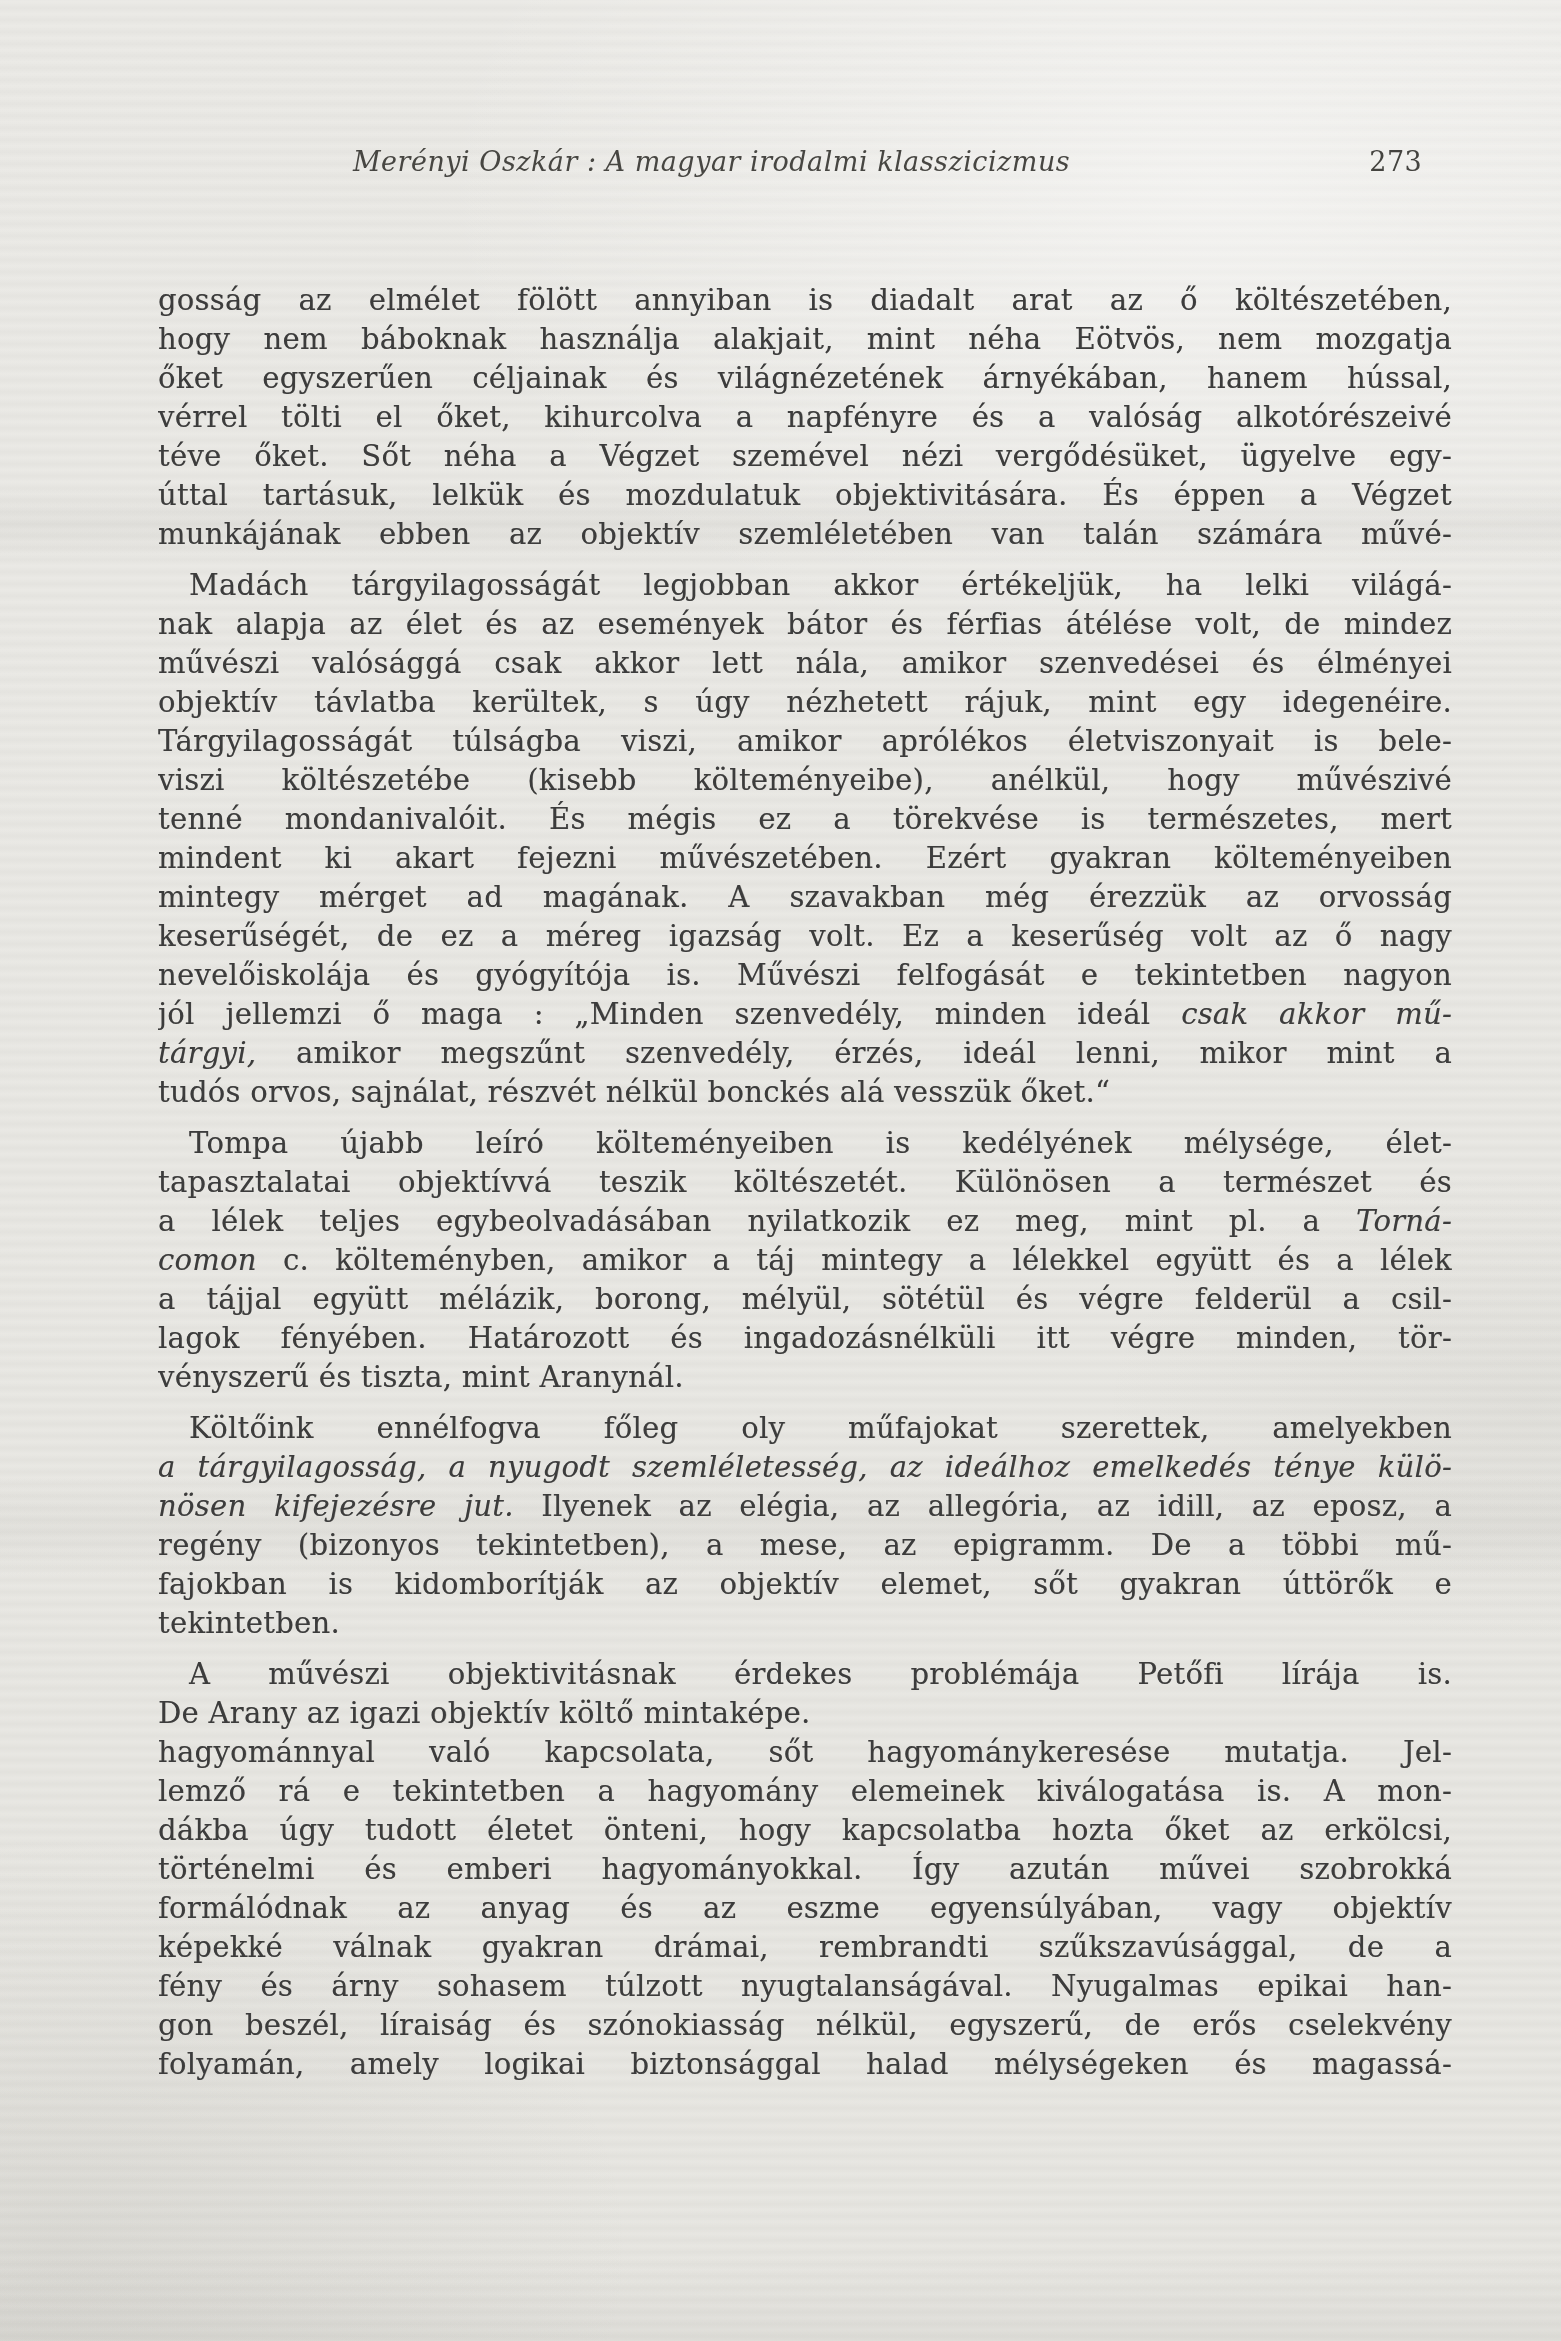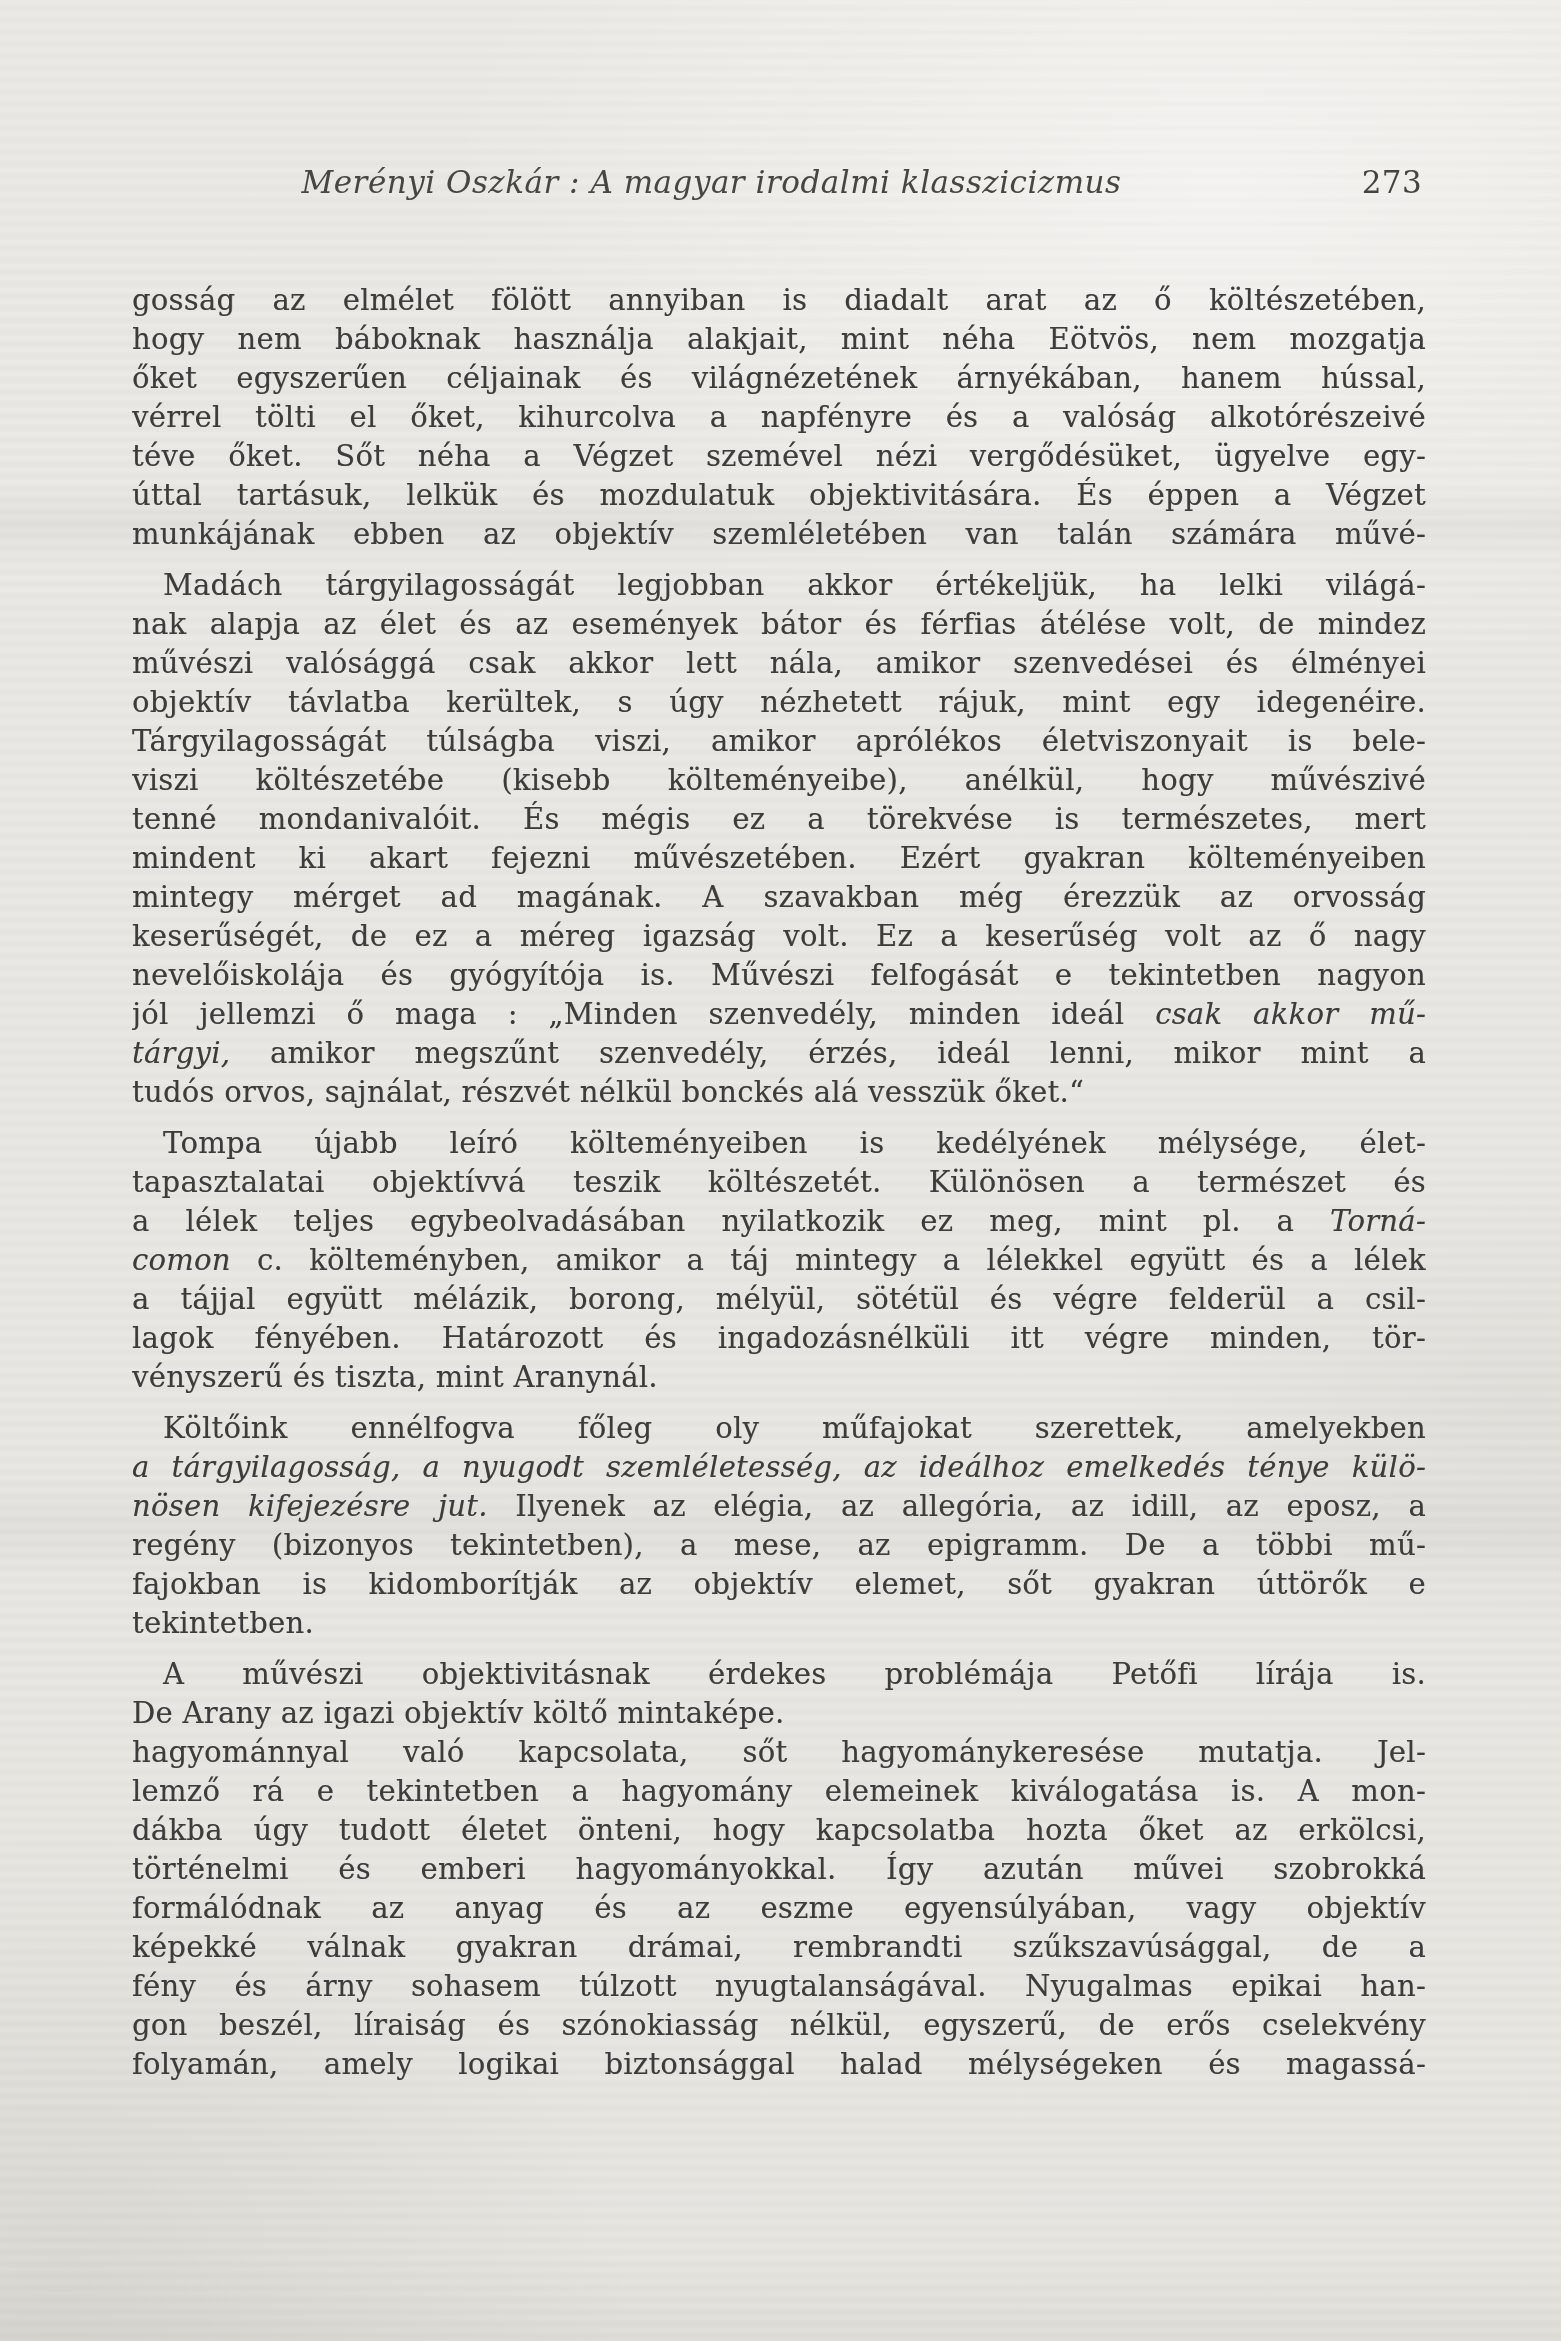--- a/index.html
+++ b/index.html
@@ -27,25 +27,25 @@
     position: absolute;
     left: 0; right: 0;
     pointer-events: none;
   }
   .shade.a { top: 486px;  height: 78px; background: linear-gradient(rgba(0,0,0,0), rgba(90,88,82,0.05), rgba(0,0,0,0)); }
   .shade.b { top: 1475px; height: 104px; background: linear-gradient(rgba(0,0,0,0), rgba(90,88,82,0.045), rgba(0,0,0,0)); }
   .shade.c { top: 2255px; height: 87px; background: linear-gradient(rgba(0,0,0,0), rgba(90,88,82,0.06)); }
 
   #running-head {
     position: absolute;
-    top: 164px;
+    top: 146px;
     left: 141px;
     right: 137px;
     height: 42px;
-    font-size: 31px;
+    font-size: 27px;
     letter-spacing: 0.5px;
   }
   #running-head .title {
     position: absolute;
     left: 50%;
     transform: translateX(-50%) translateX(-71px);
     top: 0;
     font-style: italic;
     white-space: nowrap;
     color: #474642;
@@ -55,21 +55,21 @@
     right: 1.7px;
     top: 0;
     font-style: normal;
     color: #44433f;
     margin-left: 16px;
   }
 
   #page-body {
     position: absolute;
     top: 281px;
-    left: 132px;
+    left: 158px;
     width: 1294px;
     font-size: 29px;
     line-height: 39px;
     letter-spacing: 0.3px;
     text-shadow: 0.3px 0.4px 0.5px rgba(52,50,46,0.38);
   }
   .para { margin: 0; }
   .line {
     height: 39px;
     text-align: justify;

